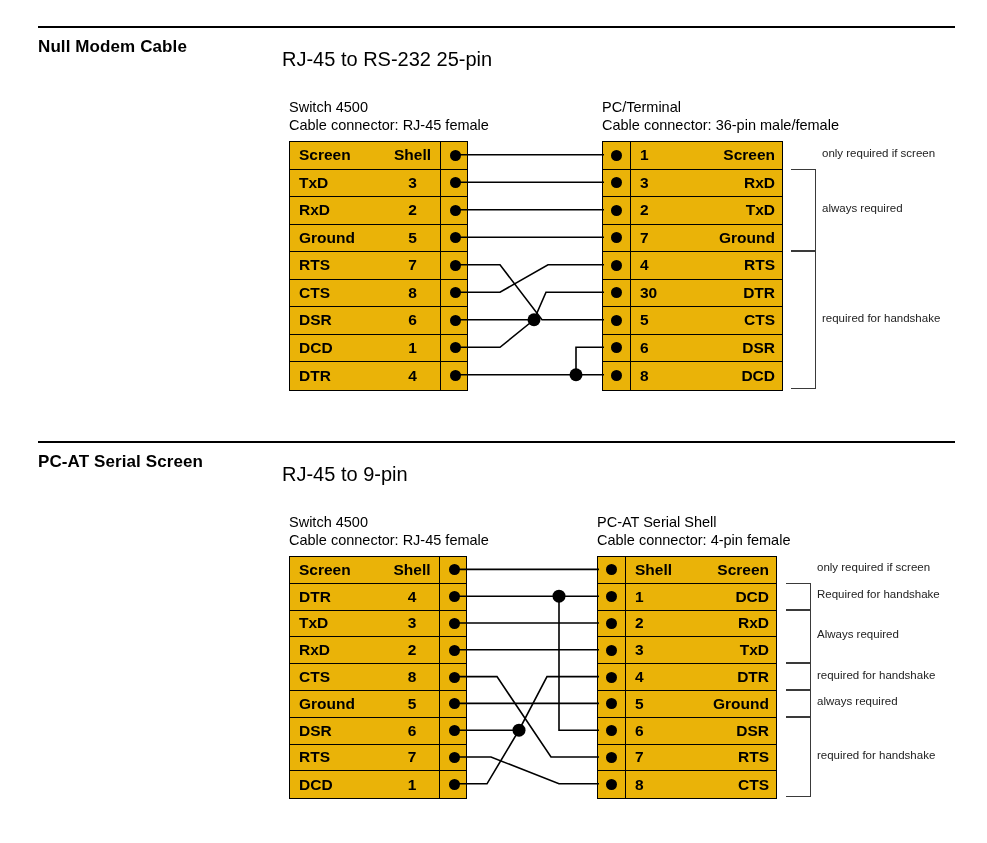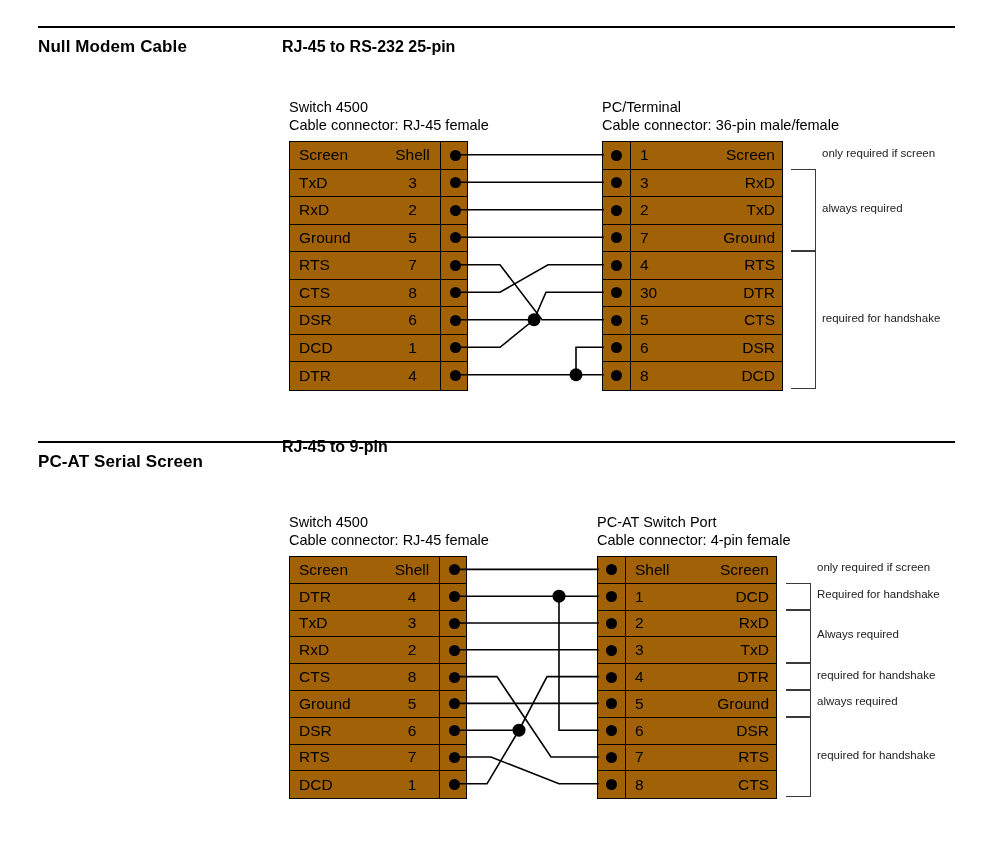--- a/index.html
+++ b/index.html
@@ -27,36 +27,38 @@
     position: absolute;
     left: 38px;
     font-size: 17px;
     font-weight: bold;
     letter-spacing: 0.1px;
     white-space: nowrap;
   }
   .sec-sub {
     position: absolute;
     left: 282px;
-    font-size: 16px;
-    font-weight: bold;
+    font-size: 20px;
+    font-weight: normal;
     white-space: nowrap;
+    margin-top: 10px;
   }
   .conn-label {
     position: absolute;
     font-size: 14.5px;
     line-height: 17px;
     white-space: nowrap;
   }
   
   .ptable {
     position: absolute;
     border: 1.6px solid #000;
     box-sizing: border-box;
-    background: #a16207;
+    background: #eab308;
+    font-weight: bold;
   }
   .prow {
     position: relative;
     box-sizing: border-box;
     border-bottom: 1.6px solid #000;
     width: 100%;
   }
   .prow:last-child { border-bottom: none; }
   .cell {
     position: absolute;
@@ -274,26 +276,26 @@
       <div class="note" style="left: 822px; top: 201.75px;">always required</div>
       <div class="bracket" style="left: 791px; top: 251px; width: 25px; height: 137.5px;"></div>
       <div class="note" style="left: 822px; top: 311.75px;">required for handshake</div>
     </div>
 </div>
 
 <div class="section">
 
   <div class="rule" style="top:441px"></div>
   <div class="sec-title" style="top:452px">PC-AT Serial Screen</div>
-  <div class="sec-sub" style="top:438px">RJ-45 to 9-pin</div>
+  <div class="sec-sub" style="top:453px">RJ-45 to 9-pin</div>
 
   <div class="conn-label" style="left:289px; top:514px">Switch 4500</div>
   <div class="conn-label" style="left:289px; top:532px">Cable connector: RJ-45 female</div>
 
-  <div class="conn-label" style="left:597px; top:514px">PC-AT Switch Port</div>
+  <div class="conn-label" style="left:597px; top:514px">PC-AT Serial Shell</div>
   <div class="conn-label" style="left:597px; top:532px">Cable connector: 4-pin female</div>
 
   <div class="ptable" id="s1-left" style="left:289px; top:556px; width:178px;">
       <div class="prow" style="height: 26.8px;">
         <div class="cell cell-signal" style="left: 0px; width: 95px;">Screen</div>
         <div class="cell cell-pin" style="left: 95px; width: 54px;">Shell</div>
         <div class="pin-col left-div" style="left: 149px; width: 29px;">
           <div class="dot"></div>
         </div>
       </div>

